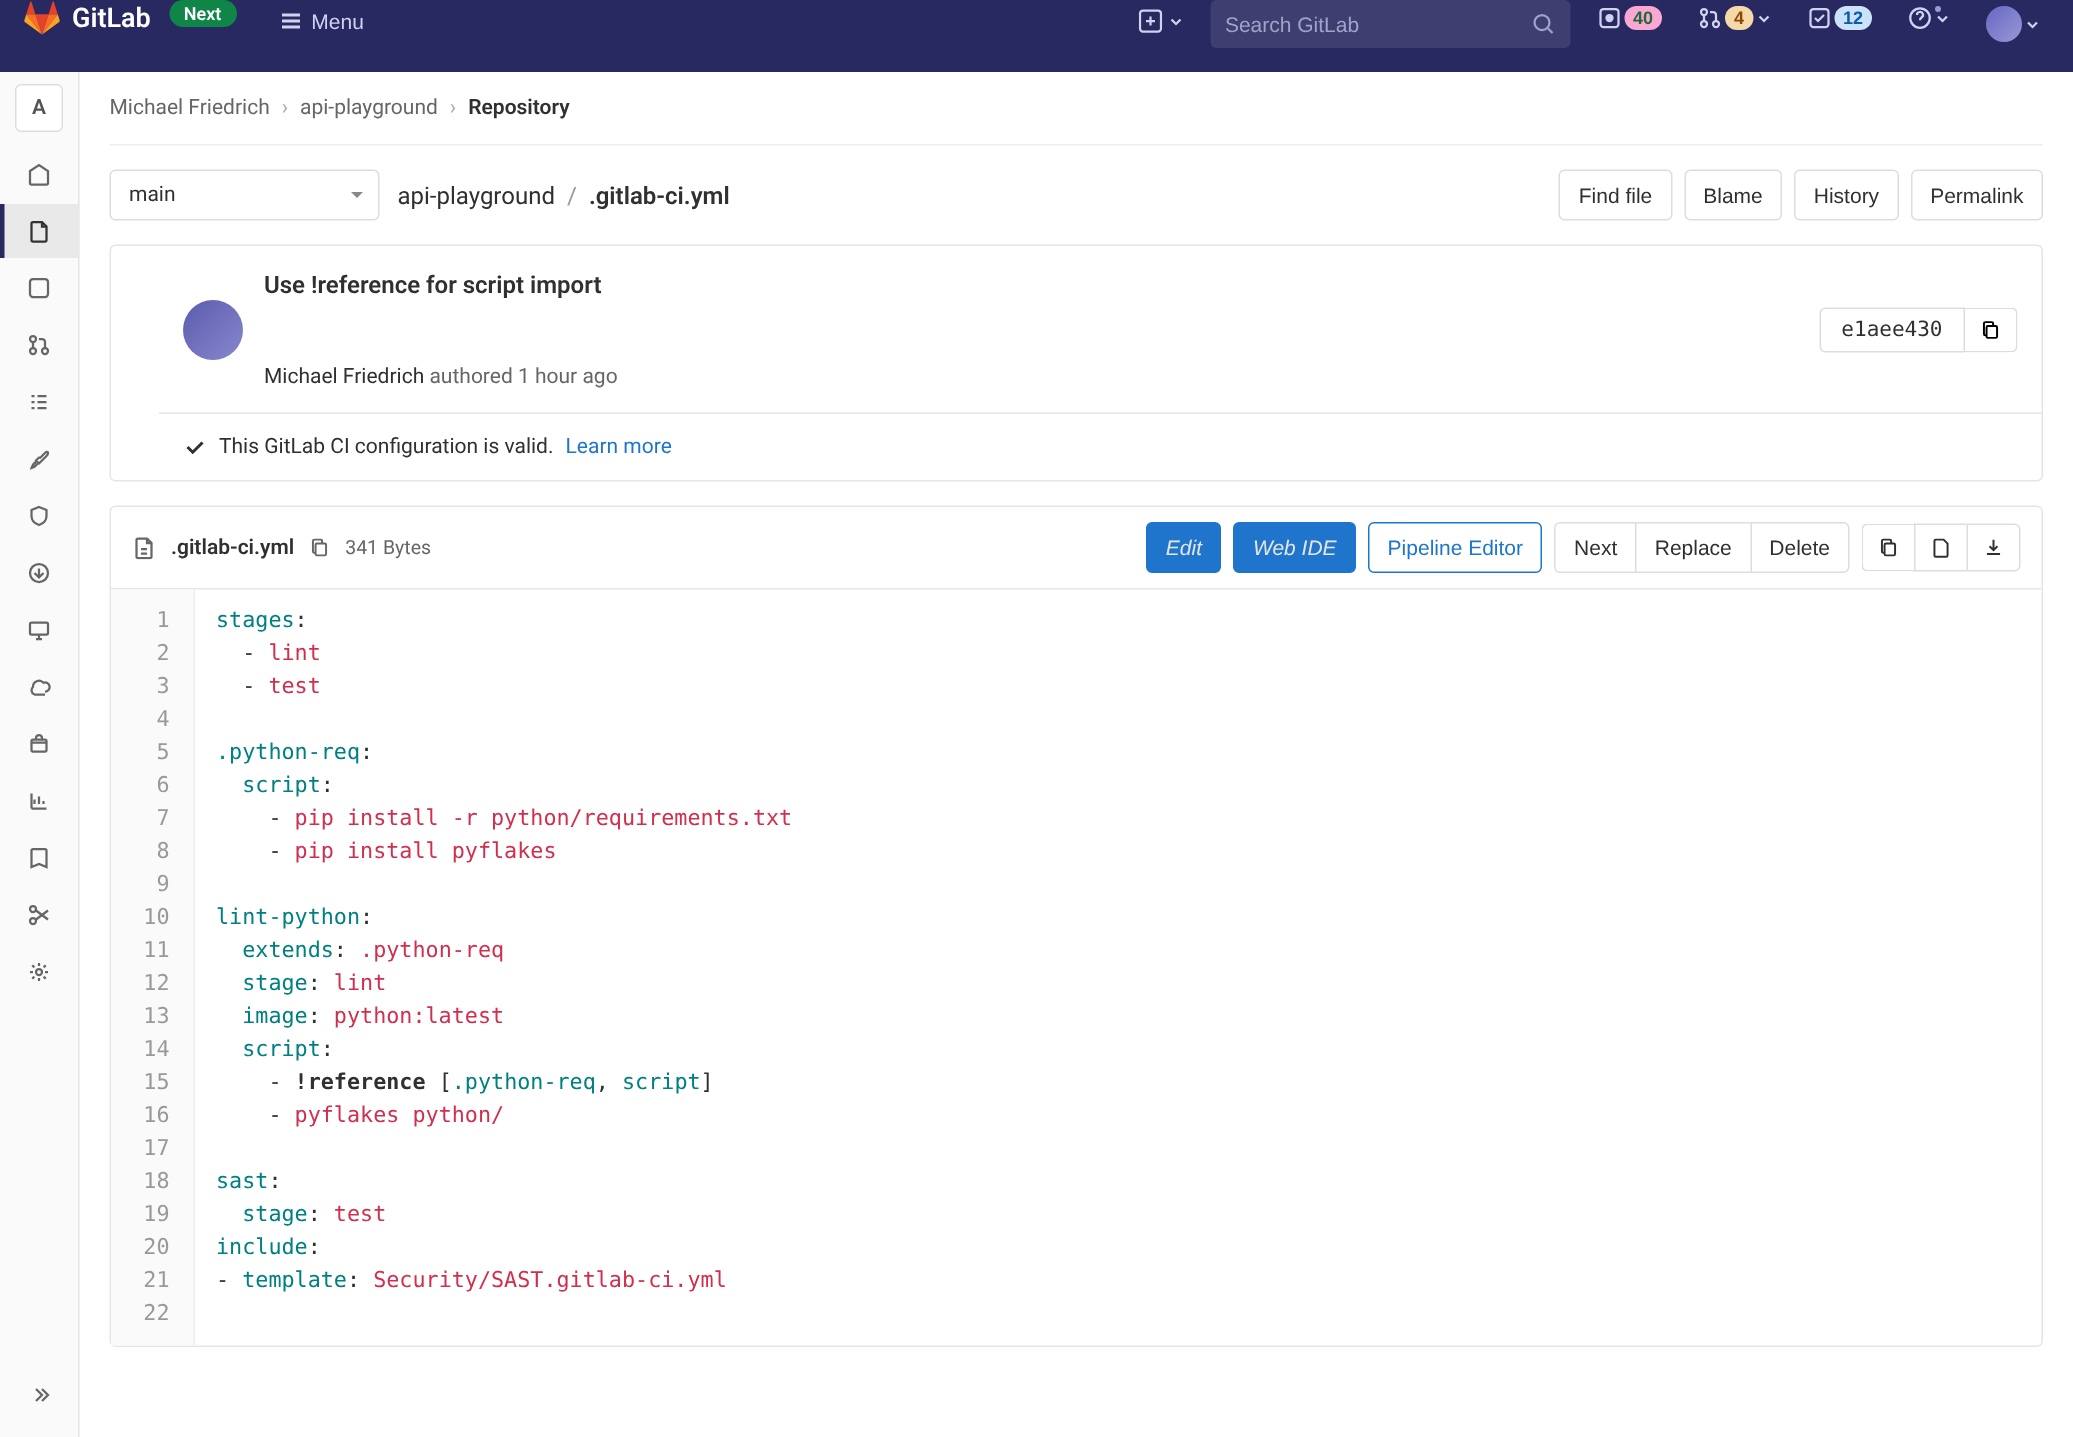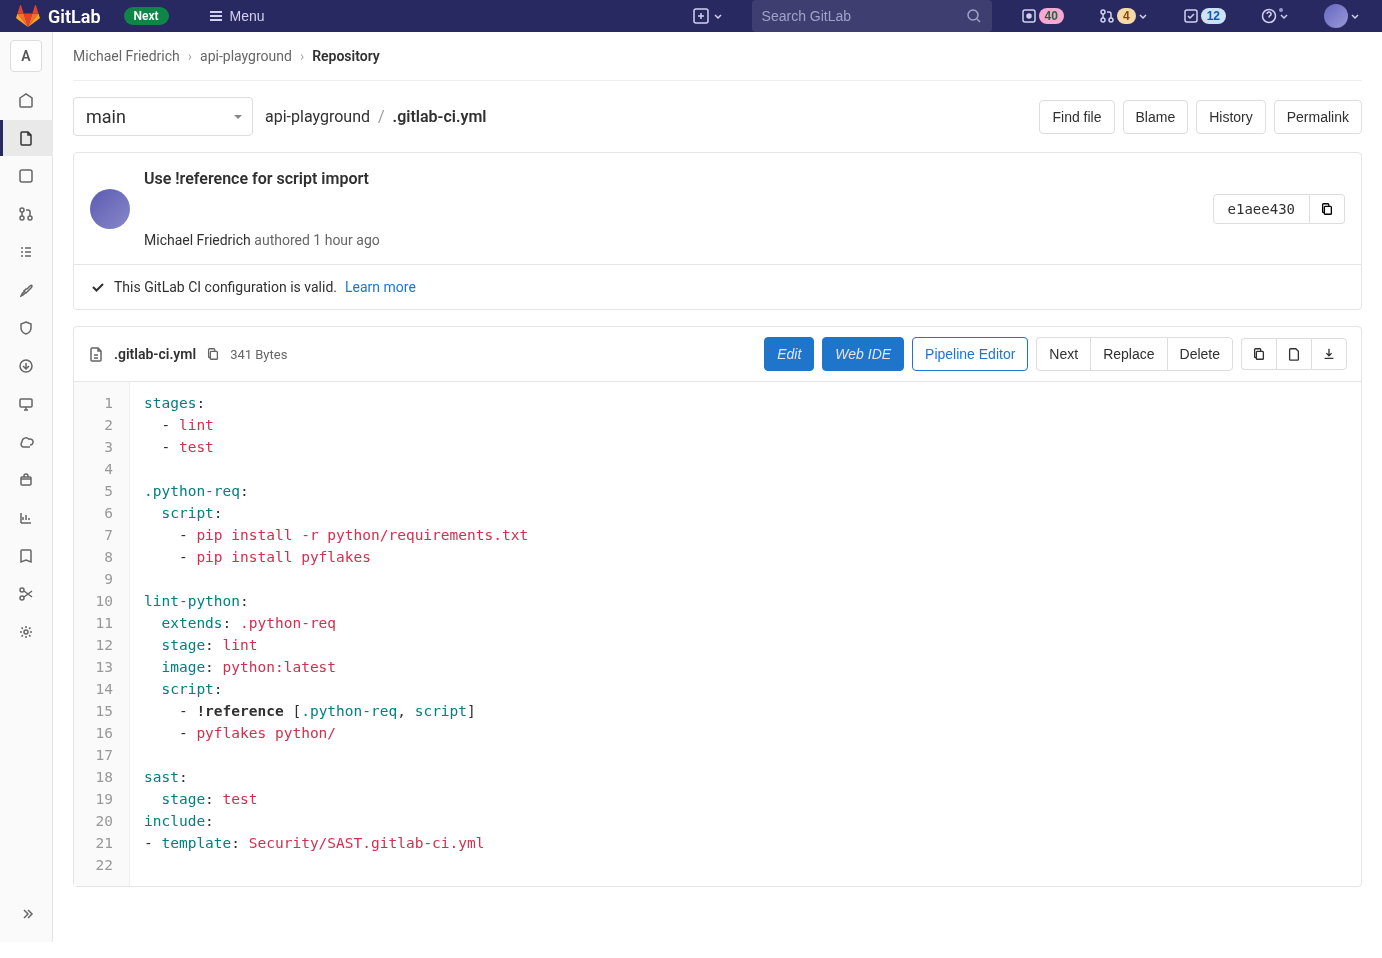--- a/index.html
+++ b/index.html
@@ -1,19 +1,19 @@
 <!DOCTYPE html>
 <html><head>
 <meta charset="utf-8">
 <style>
   * { box-sizing: border-box; margin: 0; padding: 0; }
   body { font-family: -apple-system, BlinkMacSystemFont, "Segoe UI", Roboto, sans-serif; font-size: 14px; color: #303030; background: #fff; }
   
   
-  .top-header { background: #292961; height: 32px; display: flex; align-items: center; padding: 0 16px; gap: 23px; }
+  .top-header { background: #292961; height: 48px; display: flex; align-items: flex-start; padding: 0 16px; gap: 12px; }
   .logo-group { display: flex; align-items: center; gap: 8px; }
   .tanuki { width: 24px; height: 24px; }
   .wordmark { color: #fff; font-size: 18px; font-weight: 600; }
   .next-badge { background: #108548; color: #fff; padding: 2px 10px; border-radius: 12px; font-size: 12px; font-weight: 600; }
   .menu-btn { display: flex; align-items: center; gap: 6px; color: #d1d1f0; background: none; border: none; cursor: pointer; font-size: 14px; padding: 6px 8px; border-radius: 4px; margin-left: 8px; }
   .spacer { flex: 1; }
   .plus-btn { display: flex; align-items: center; gap: 4px; color: #d1d1f0; background: none; border: none; cursor: pointer; padding: 6px; }
   .search-box { background: rgba(255,255,255,.1); border-radius: 4px; display: flex; align-items: center; padding: 0 10px; height: 32px; width: 240px; }
   .search-box input { background: none; border: none; outline: none; color: #fff; flex: 1; font-size: 14px; }
   .search-box input::placeholder { color: #a2a2c8; }
@@ -35,29 +35,29 @@
   .sb-collapse { margin-top: auto; margin-bottom: 10px; }
   
   
   .main { flex: 1; padding: 16px 20px; max-width: calc(100vw - 53px); }
   .breadcrumbs { display: flex; align-items: center; gap: 8px; font-size: 14px; color: #666; padding-bottom: 16px; border-bottom: 1px solid #eee; margin-bottom: 16px; }
   .breadcrumbs .sep { color: #aaa; }
   .breadcrumbs .crumb-last { font-weight: 600; color: #303030; }
   .crumb { cursor: pointer; }
   
   .file-nav { display: flex; align-items: center; gap: 12px; margin-bottom: 16px; }
-  .branch-select { border: 1px solid #ddd; border-radius: 4px; padding: 8px 28px 8px 12px; background: #fff; cursor: pointer; font-size: 18px; position: relative; min-width: 180px; display: flex; align-items: center; }
+  .branch-select { border: 1px solid #ddd; border-radius: 4px; padding: 8px 28px 8px 12px; background: #fff; cursor: pointer; font-size: 14px; position: relative; min-width: 180px; display: flex; align-items: center; }
   .branch-select::after { content: ''; position: absolute; right: 10px; border: 4px solid transparent; border-top-color: #888; top: 50%; margin-top: -2px; }
   .path { font-size: 16px; color: #303030; display: flex; align-items: center; gap: 8px; }
   .path .sep2 { color: #999; }
   .path-file { font-weight: 600; }
   .file-actions { margin-left: auto; display: flex; gap: 8px; }
   .btn { border: 1px solid #ddd; background: #fff; padding: 8px 12px; border-radius: 4px; font-size: 14px; cursor: pointer; color: #303030; }
   
-  .commit-box { border: 1px solid #e5e5e5; border-radius: 4px; margin-bottom: 16px; }
+  .commit-box { border: 1px solid #e5e5e5; border-radius: 4px; margin-bottom: 16px; padding-left: 32px; }
   .commit-top { display: flex; align-items: center; padding: 16px; gap: 14px; }
   .commit-avatar { width: 40px; height: 40px; border-radius: 50%; background: linear-gradient(135deg,#5b5bb0,#8888cc); flex-shrink: 0; }
   .commit-info { flex: 1; }
   .commit-title { font-weight: 600; font-size: 16px; margin-bottom: 2px; }
   .commit-meta { color: #666; font-size: 14px; margin-top: 44px; }
   .commit-author { color: #303030; }
   .commit-sha-group { display: flex; }
   .sha-box { border: 1px solid #ddd; padding: 6px 14px; border-radius: 4px 0 0 4px; font-family: monospace; font-size: 14px; }
   .sha-copy { border: 1px solid #ddd; border-left: none; padding: 6px 10px; border-radius: 0 4px 4px 0; background: #fff; cursor: pointer; }
   .ci-status { border-top: 1px solid #e5e5e5; padding: 14px 16px; display: flex; align-items: center; gap: 8px; font-size: 14px; }

